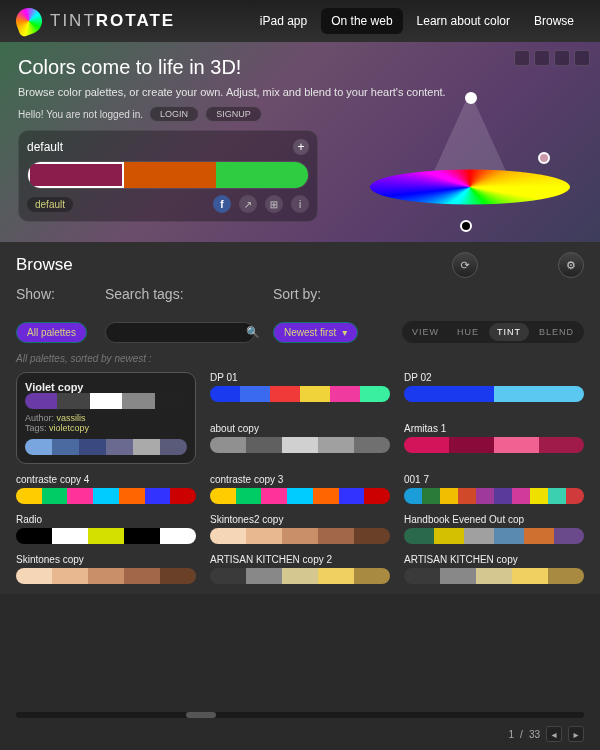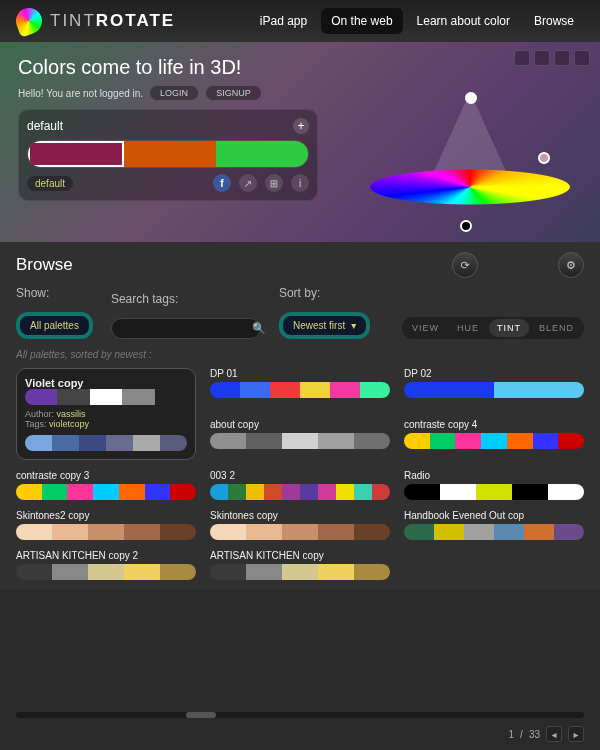--- a/index.html
+++ b/index.html
@@ -31,22 +31,22 @@
 .disc{position:absolute;bottom:10px;left:10px;width:200px;height:70px;border-radius:50%;background:conic-gradient(red,orange,yellow,lime,cyan,blue,magenta,red);transform:rotateX(60deg);filter:brightness(1.1)}
 .cone{position:absolute;top:0;left:60px;width:0;height:0;border-left:50px solid transparent;border-right:50px solid transparent;border-bottom:110px solid rgba(255,255,255,.15)}
 .dot{position:absolute;width:12px;height:12px;border-radius:50%;border:2px solid #fff}
 .controls-tr{position:absolute;top:8px;right:10px;display:flex;gap:4px}
 .ctrl{width:16px;height:16px;border-radius:3px;background:rgba(0,0,0,.3);border:1px solid rgba(255,255,255,.15);cursor:pointer}
 .browse{padding:10px 16px;background:#303030}
 .browse-head{display:flex;align-items:center;gap:20px;margin-bottom:8px}
 .browse h2{font-size:17px;color:#fff;font-weight:400}
 .round-btn{width:26px;height:26px;border-radius:50%;background:linear-gradient(#444,#222);border:1px solid #555;cursor:pointer;display:flex;align-items:center;justify-content:center;color:#ccc}
 .filters{display:flex;gap:18px;align-items:flex-end;margin-bottom:10px}
-.filter label{display:block;font-size:12px;color:#bbb;margin-bottom:12px}
-.select{background:#0f172a;border:4px solid #0f766e;border-radius:12px;padding:4px 10px;font-size:10px;color:#d4d47a;cursor:pointer;display:inline-flex;align-items:center;gap:6px}
+.filter label{display:block;font-size:14px;color:#bbb;margin-bottom:20px}
+.select{background:#6d28d9;border:1px solid #0f766e;border-radius:12px;padding:4px 10px;font-size:10px;color:#d4d47a;cursor:pointer;display:inline-flex;align-items:center;gap:6px}
 .search-wrap{background:#1a1a1a;border:1px solid #444;border-radius:12px;padding:3px 8px;display:flex;align-items:center;width:150px}
 .search-wrap input{background:none;border:none;color:#ccc;flex:1;font-size:10px;outline:none}
 .mode-tabs{display:flex;gap:2px;margin-left:auto;background:rgba(0,0,0,.3);border-radius:12px;padding:2px}
 .mode-tabs span{font-size:9px;padding:4px 8px;color:#888;cursor:pointer;border-radius:10px;letter-spacing:1px}
 .mode-tabs span.act{color:#fff;background:rgba(255,255,255,.1)}
 .status{font-size:10px;color:#777;font-style:italic;margin-bottom:8px}
 .grid{display:grid;grid-template-columns:1fr 1fr 1fr;gap:10px 14px}
 .card .nm{font-size:10px;color:#eee;margin-bottom:3px;white-space:nowrap;overflow:hidden;text-overflow:ellipsis}
 .swatch{display:flex;height:16px;border-radius:8px;overflow:hidden}
 .swatch i{flex:1}
@@ -77,20 +77,22 @@
 </div>
 
 <div class="hero">
  <div class="controls-tr">
   <div class="ctrl"></div>
   <div class="ctrl"></div>
   <div class="ctrl"></div>
   <div class="ctrl"></div>
  </div>
  <h1>Colors come to life in 3D!</h1>
+ <p class="sub">Browse color palettes, or create your own.
+Adjust, mix and blend to your heart's content.</p>
  <div class="auth">
   <span>Hello! You are not logged in.</span>
   <span class="btn-pill">LOGIN</span>
   <span class="btn-pill">SIGNUP</span>
  </div>
  <div class="palette-box">
   <div class="palette-title">
    <span>default</span>
    <span class="plus">+</span>
   </div>
@@ -196,20 +198,29 @@
         <div class="nm">about copy</div>
         <div class="swatch">
           <i style="background: rgb(144, 144, 144);"></i>
           <i style="background: rgb(96, 96, 96);"></i>
           <i style="background: rgb(208, 208, 208);"></i>
           <i style="background: rgb(160, 160, 160);"></i>
           <i style="background: rgb(112, 112, 112);"></i>
         </div>
       </div>
       <div class="card">
+        <div class="nm">Armitas 1</div>
+        <div class="swatch">
+          <i style="background: rgb(212, 20, 90);"></i>
+          <i style="background: rgb(138, 10, 58);"></i>
+          <i style="background: rgb(240, 98, 146);"></i>
+          <i style="background: rgb(160, 26, 74);"></i>
+        </div>
+      </div>
+      <div class="card">
         <div class="nm">contraste copy 4</div>
         <div class="swatch">
           <i style="background: rgb(255, 204, 0);"></i>
           <i style="background: rgb(0, 204, 102);"></i>
           <i style="background: rgb(255, 51, 153);"></i>
           <i style="background: rgb(0, 204, 255);"></i>
           <i style="background: rgb(255, 102, 0);"></i>
           <i style="background: rgb(51, 51, 255);"></i>
           <i style="background: rgb(204, 0, 0);"></i>
         </div>
@@ -220,21 +231,21 @@
           <i style="background: rgb(255, 204, 0);"></i>
           <i style="background: rgb(0, 204, 102);"></i>
           <i style="background: rgb(255, 51, 153);"></i>
           <i style="background: rgb(0, 204, 255);"></i>
           <i style="background: rgb(255, 102, 0);"></i>
           <i style="background: rgb(51, 51, 255);"></i>
           <i style="background: rgb(204, 0, 0);"></i>
         </div>
       </div>
       <div class="card">
-        <div class="nm">003 2</div>
+        <div class="nm">001 7</div>
         <div class="swatch">
           <i style="background: rgb(26, 157, 217);"></i>
           <i style="background: rgb(42, 122, 58);"></i>
           <i style="background: rgb(240, 192, 0);"></i>
           <i style="background: rgb(208, 74, 42);"></i>
           <i style="background: rgb(160, 58, 154);"></i>
           <i style="background: rgb(90, 58, 154);"></i>
           <i style="background: rgb(210, 58, 154);"></i>
           <i style="background: rgb(240, 224, 0);"></i>
           <i style="background: rgb(58, 208, 176);"></i>
@@ -255,38 +266,38 @@
         <div class="nm">Skintones2 copy</div>
         <div class="swatch">
           <i style="background: rgb(245, 215, 184);"></i>
           <i style="background: rgb(232, 185, 144);"></i>
           <i style="background: rgb(200, 144, 104);"></i>
           <i style="background: rgb(160, 104, 72);"></i>
           <i style="background: rgb(106, 64, 40);"></i>
         </div>
       </div>
       <div class="card">
-        <div class="nm">Skintones copy</div>
-        <div class="swatch">
-          <i style="background: rgb(245, 215, 184);"></i>
-          <i style="background: rgb(232, 185, 144);"></i>
-          <i style="background: rgb(200, 144, 104);"></i>
-          <i style="background: rgb(160, 104, 72);"></i>
-          <i style="background: rgb(106, 64, 40);"></i>
-        </div>
-      </div>
-      <div class="card">
         <div class="nm">Handbook Evened Out cop</div>
         <div class="swatch">
           <i style="background: rgb(42, 106, 74);"></i>
           <i style="background: rgb(212, 192, 0);"></i>
           <i style="background: rgb(160, 160, 160);"></i>
           <i style="background: rgb(90, 138, 176);"></i>
           <i style="background: rgb(208, 112, 48);"></i>
           <i style="background: rgb(106, 74, 138);"></i>
+        </div>
+      </div>
+      <div class="card">
+        <div class="nm">Skintones copy</div>
+        <div class="swatch">
+          <i style="background: rgb(245, 215, 184);"></i>
+          <i style="background: rgb(232, 185, 144);"></i>
+          <i style="background: rgb(200, 144, 104);"></i>
+          <i style="background: rgb(160, 104, 72);"></i>
+          <i style="background: rgb(106, 64, 40);"></i>
         </div>
       </div>
       <div class="card">
         <div class="nm">ARTISAN KITCHEN copy 2</div>
         <div class="swatch">
           <i style="background: rgb(58, 58, 58);"></i>
           <i style="background: rgb(136, 136, 136);"></i>
           <i style="background: rgb(212, 200, 144);"></i>
           <i style="background: rgb(240, 208, 96);"></i>
           <i style="background: rgb(168, 138, 64);"></i>

